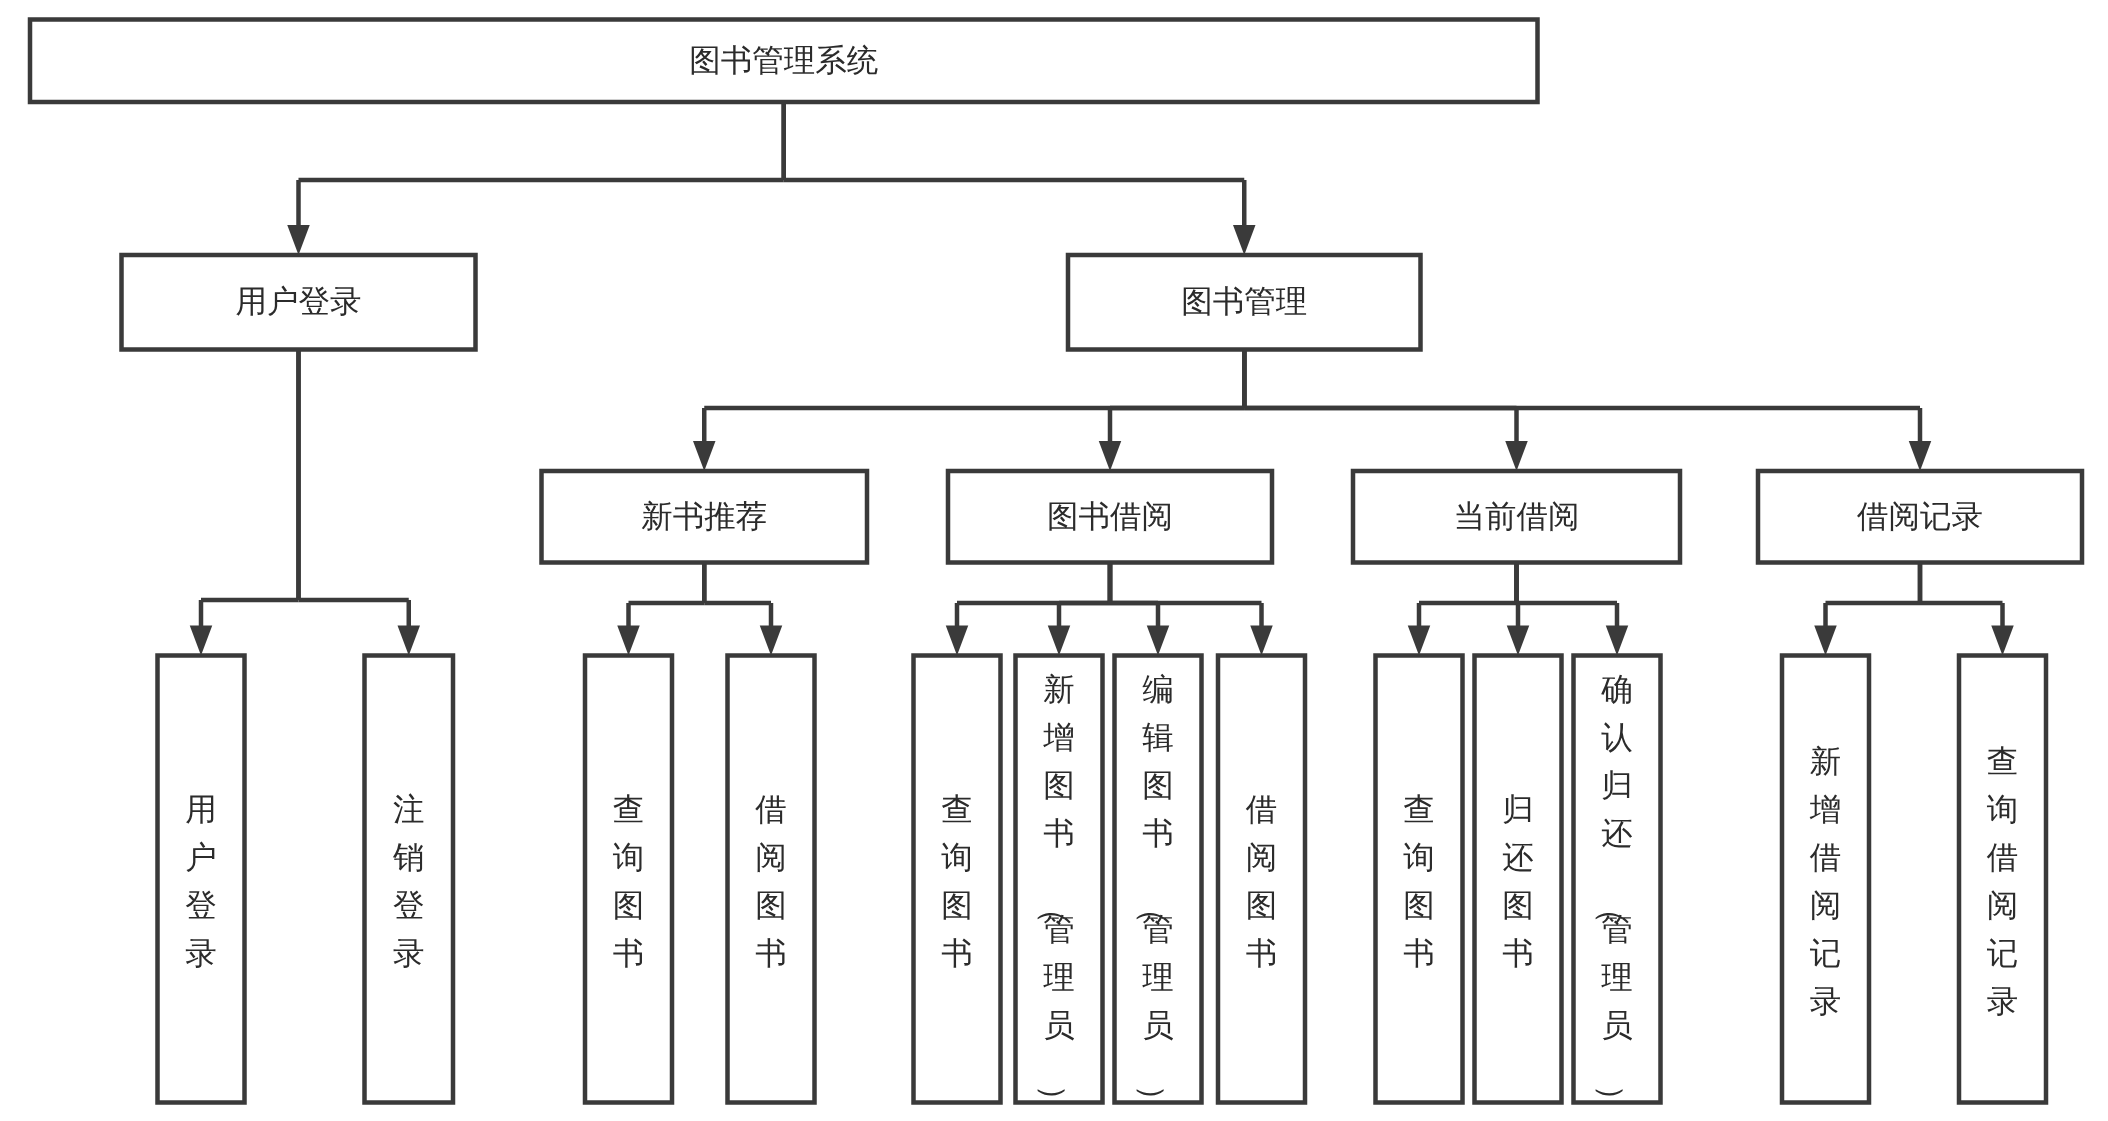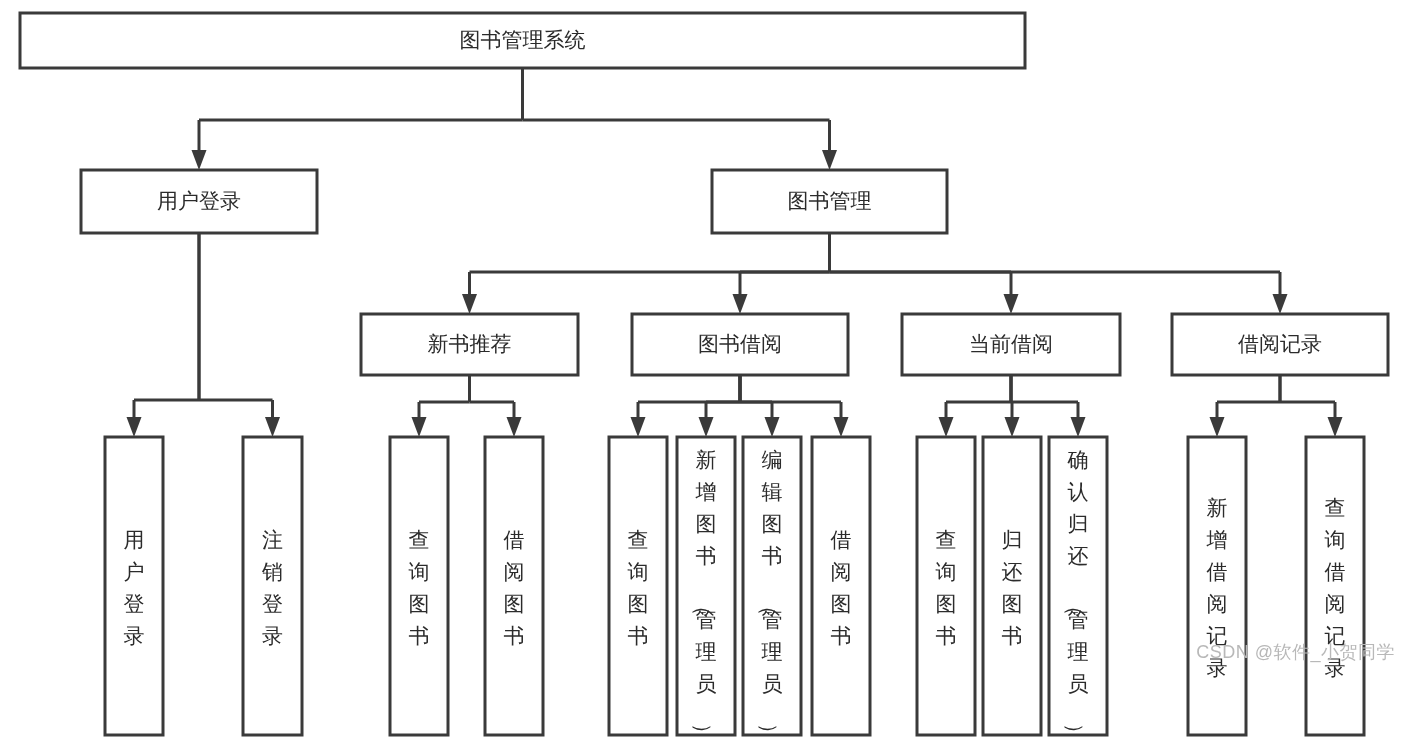--- a/index.html
+++ b/index.html
@@ -266,14 +266,13 @@
         <g>
           <rect class="node-rect" x="1188" y="437" width="58" height="298"></rect>
           <text class="node-label-vertical" x="1217" y="514.96"><tspan x="1217" dy="0">新</tspan><tspan x="1217" dy="32">增</tspan><tspan x="1217" dy="32">借</tspan><tspan x="1217" dy="32">阅</tspan><tspan x="1217" dy="32">记</tspan><tspan x="1217" dy="32">录</tspan></text>
         </g>
         <g>
           <rect class="node-rect" x="1306" y="437" width="58" height="298"></rect>
           <text class="node-label-vertical" x="1335" y="514.96"><tspan x="1335" dy="0">查</tspan><tspan x="1335" dy="32">询</tspan><tspan x="1335" dy="32">借</tspan><tspan x="1335" dy="32">阅</tspan><tspan x="1335" dy="32">记</tspan><tspan x="1335" dy="32">录</tspan></text>
         </g>
       </g>
   </svg>
-  <div class="watermark">CSDN @软件_小贺同学</div>
 </div>
 
 </body></html>

